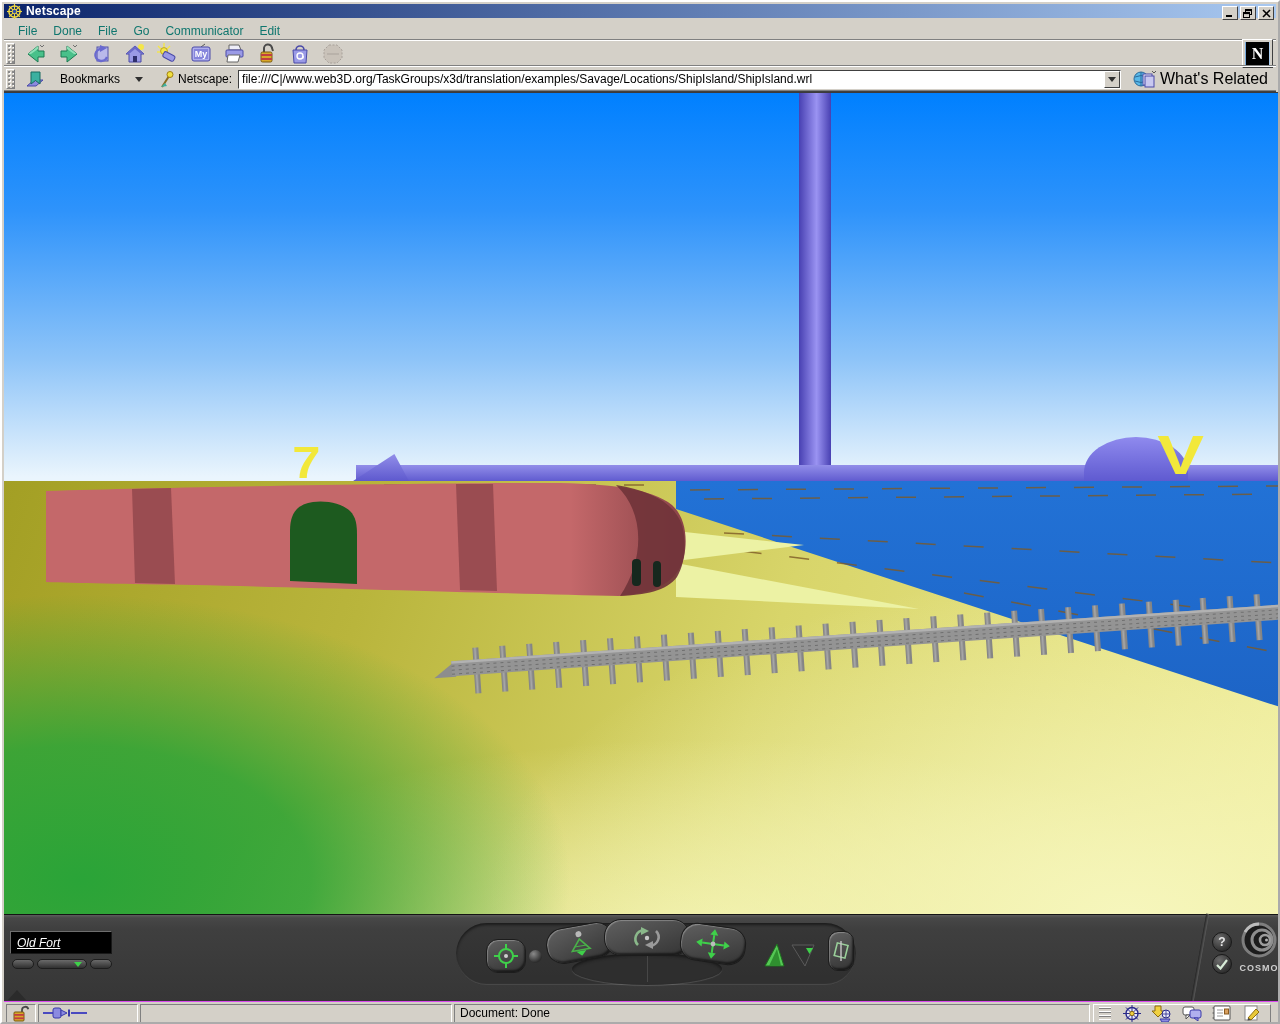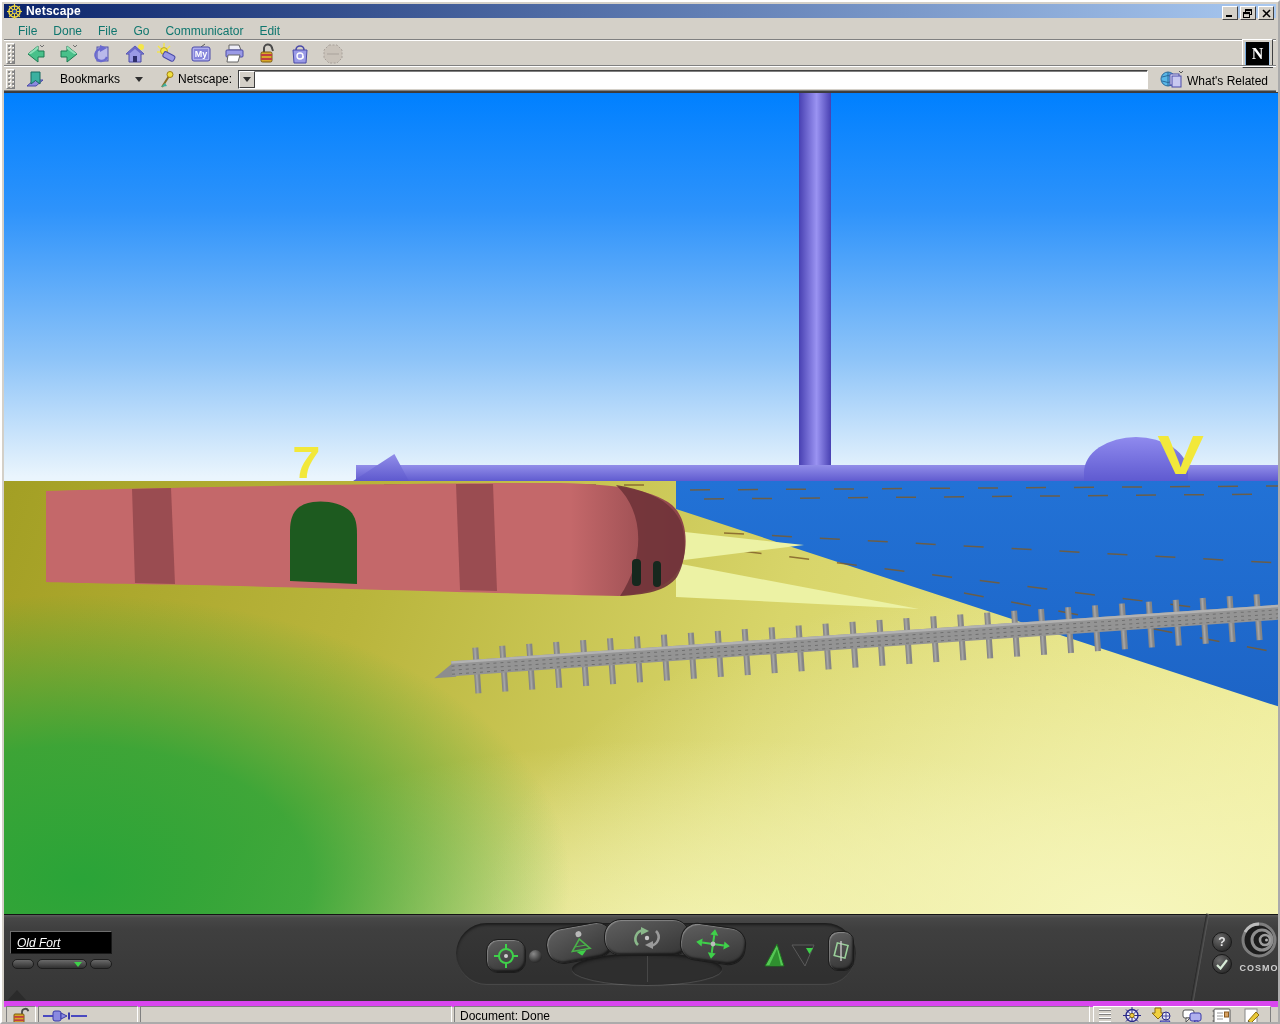--- a/index.html
+++ b/index.html
@@ -38,21 +38,21 @@
     box-shadow: inset 4px 3px 0 -3px #7ad, inset -6px -5px 0 -5px #ace; }
 
   .bk { display:flex; align-items:center; gap:15px; background:transparent; border:none; font-size:12px; padding:2px 6px 2px 4px; margin-right:10px; }
   .caret-down { width:0; height:0; border-left:4px solid transparent; border-right:4px solid transparent; border-top:5px solid #2f2f2f; display:inline-block; }
   .loc-label { font-size:12px; margin:0 6px 0 4px; }
   .url-wrap { position:relative; flex:1 1 auto; height:19px; margin-right:6px; background:#fff;
     border:1px solid; border-color:#404040 #fff #fff #404040; box-shadow:inset 1px 1px 0 #808080; display:flex; }
   .url-wrap input { flex:1; border:none; outline:none; font-size:12px; font-family:"Liberation Sans",sans-serif; padding:0 3px; background:#fff; }
   .url-drop { width:16px; height:100%; background:var(--chrome,#d4d0c8); border:1px solid; border-color:#fff #404040 #404040 #fff;
     display:flex; align-items:center; justify-content:center; padding:0; }
-  .wr { display:flex; align-items:flex-end; gap:3px; background:transparent; border:none; font-size:12px; padding:2px 6px; margin-right:2px; white-space:nowrap; }
+  .wr { display:flex; align-items:flex-start; gap:3px; background:transparent; border:none; font-size:16px; padding:2px 6px; margin-right:2px; white-space:nowrap; }
 
   
   .viewport { position:absolute; left:2px; top:90px; width:1276px; height:822px; overflow:hidden;
     border-top:1px solid #3a3a3e; background:#000; }
   .sky { position:absolute; left:0; top:0; width:100%; height:392px;
     background:linear-gradient(var(--sky-top,#0080ff) 0%, #2e93fb 30%, #8ec4f8 68%, var(--sky-bottom,#eaf5fd) 98%); }
   .pole { position:absolute; left:795px; top:0; width:32px; height:382px;
     background:linear-gradient(90deg, var(--pole-edge,#4840b2), var(--pole-mid,#9a93f2) 55%, var(--pole-edge,#4840b2)); }
   .h-band { position:absolute; left:352px; top:372px; width:924px; height:18px;
     background:linear-gradient(var(--horizon-light,#928ee9), var(--horizon-dark,#5a55cc)); }
@@ -108,21 +108,21 @@
   .help { left:1208px; top:17px; } .ok { left:1208px; top:39px; }
   .cosmologo { position:absolute; left:1232px; top:5px; width:46px; height:70px; display:flex; flex-direction:column; align-items:center; }
   .cosmologo span { color:#cfcfcf; font-size:9px; font-weight:bold; letter-spacing:1px; margin-top:1px; }
   .divline { position:absolute; left:1194px; top:-2px; width:3px; height:94px;
     background:linear-gradient(90deg,#242424,#5c5c5c); transform:rotate(10deg); }
   .collapse { position:absolute; left:4px; top:75px; width:0; height:0;
     border-left:9px solid transparent; border-right:9px solid transparent; border-bottom:10px solid #2b2b2b; }
 
   
   .status { position:absolute; left:2px; top:999px; width:1276px; height:23px; background:var(--chrome,#d4d0c8);
-    border-top:6px solid #d946ef; display:flex; align-items:center; }
+    border-top:1px solid #d946ef; display:flex; align-items:center; }
   .sp { height:19px; margin-left:2px; border:1px solid; border-color:#808080 #fff #fff #808080; display:flex; align-items:center; }
   .p-lock { width:30px; justify-content:center; }
   .p-plug { width:100px; padding-left:4px; }
   .p-prog { width:312px; }
   .p-text { width:636px; padding-left:5px; font-size:12px; }
   .compbar { margin-left:3px; height:19px; display:flex; align-items:center; border:1px solid; border-color:#fff #808080 #808080 #fff; padding:0 3px; }
   .cgrip { width:12px; height:13px; margin:0 6px 0 2px;
     background:repeating-linear-gradient(#fff 0 1px, #808080 1px 2px, transparent 2px 4px); }
   .cbtn { width:30px; height:17px; background:transparent; border:none; display:flex; align-items:center; justify-content:center; padding:0; }
 </style>
@@ -280,20 +280,21 @@
       <span>Bookmarks</span>
       <span class="caret-down"></span>
     </button>
     <svg width="15" height="17" viewBox="0 0 15 17">
       <line x1="3" y1="16" x2="12" y2="2" stroke="#8a6a20" stroke-width="2"></line>
       <circle cx="11" cy="3.5" r="3" fill="#f0e040" stroke="#a08010"></circle>
       <polygon points="2,16 6,12 8,15" fill="#3bb0a0"></polygon>
     </svg>
     <span class="loc-label">Netscape:</span>
     <div class="url-wrap">
+      <input readonly="" value="file:///C|/www.web3D.org/TaskGroups/x3d/translation/examples/Savage/Locations/ShipIsland/ShipIsland.wrl" style="">
       <button class="url-drop">
         <span class="caret-down"></span>
       </button>
     </div>
     <button class="wr">
       <svg width="24" height="18" viewBox="0 0 24 18">
         <circle cx="8" cy="9" r="7" fill="#59b8e8" stroke="#2a6a9a"></circle>
         <path d="M2,7 Q8,4 14,7 M2,11 Q8,14 14,11 M8,2 V16" stroke="#2a6a9a" fill="none"></path>
         <rect x="10" y="4" width="9" height="11" fill="#e8e8f8" stroke="#4a4aa8"></rect>
         <rect x="12" y="6" width="9" height="11" fill="#c8c8f0" stroke="#4a4aa8"></rect>

